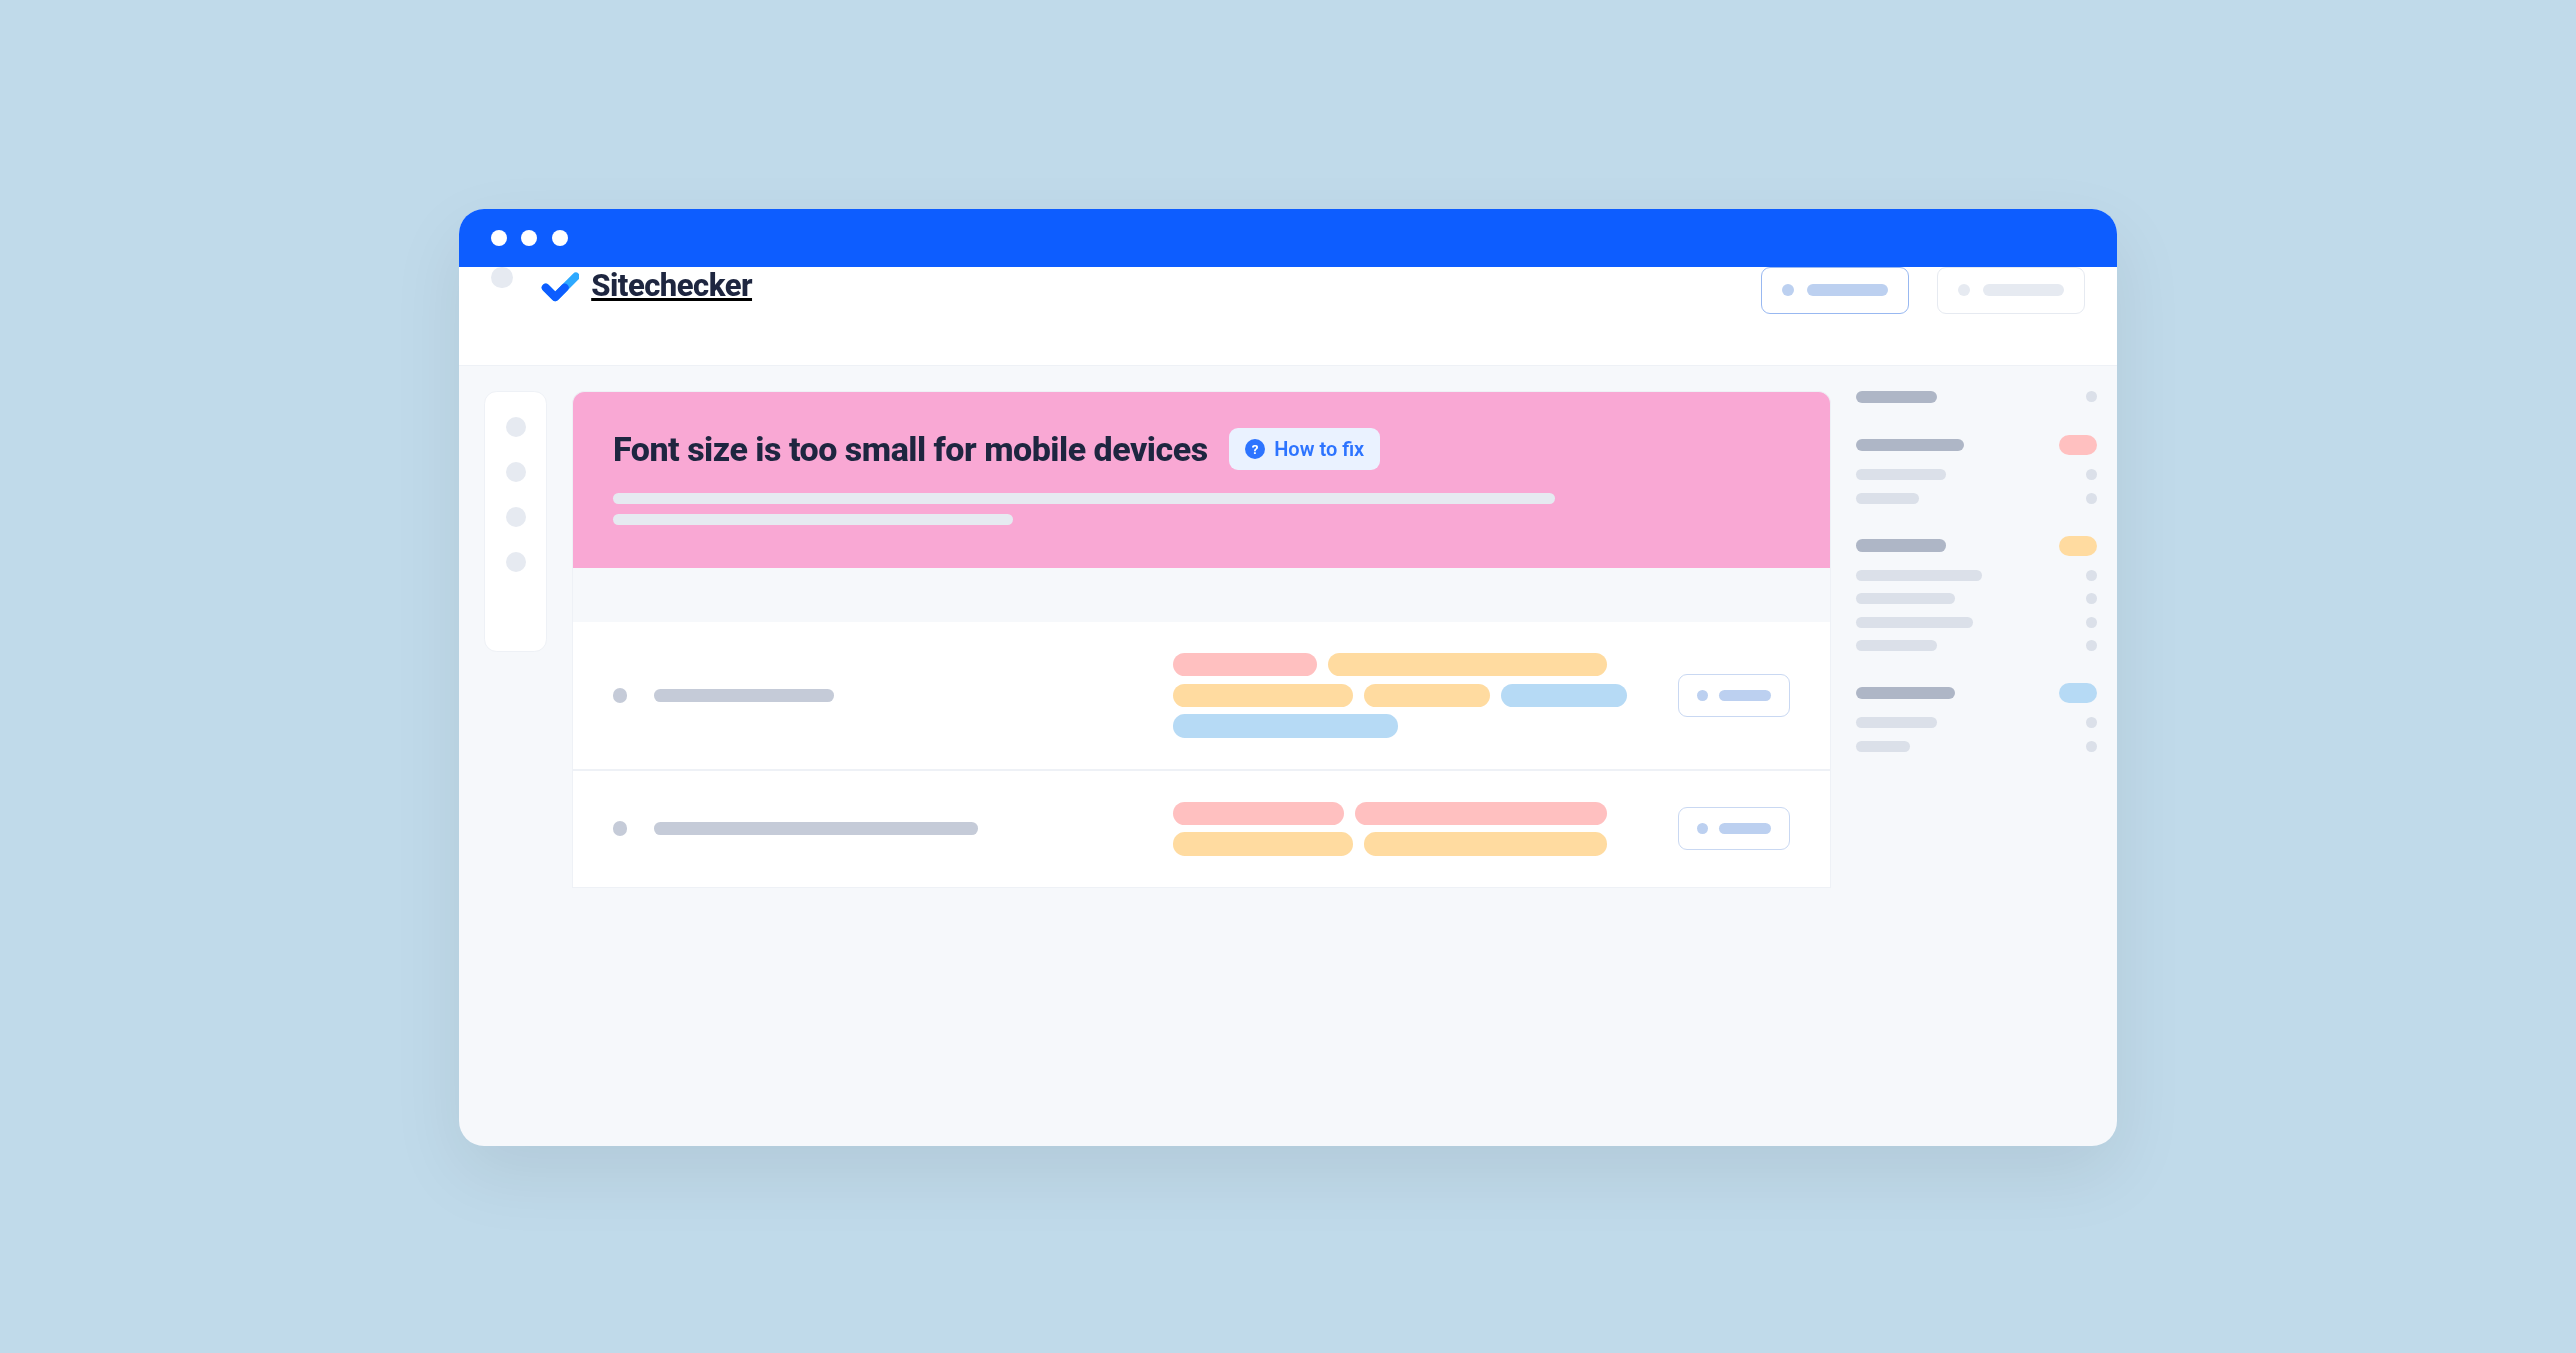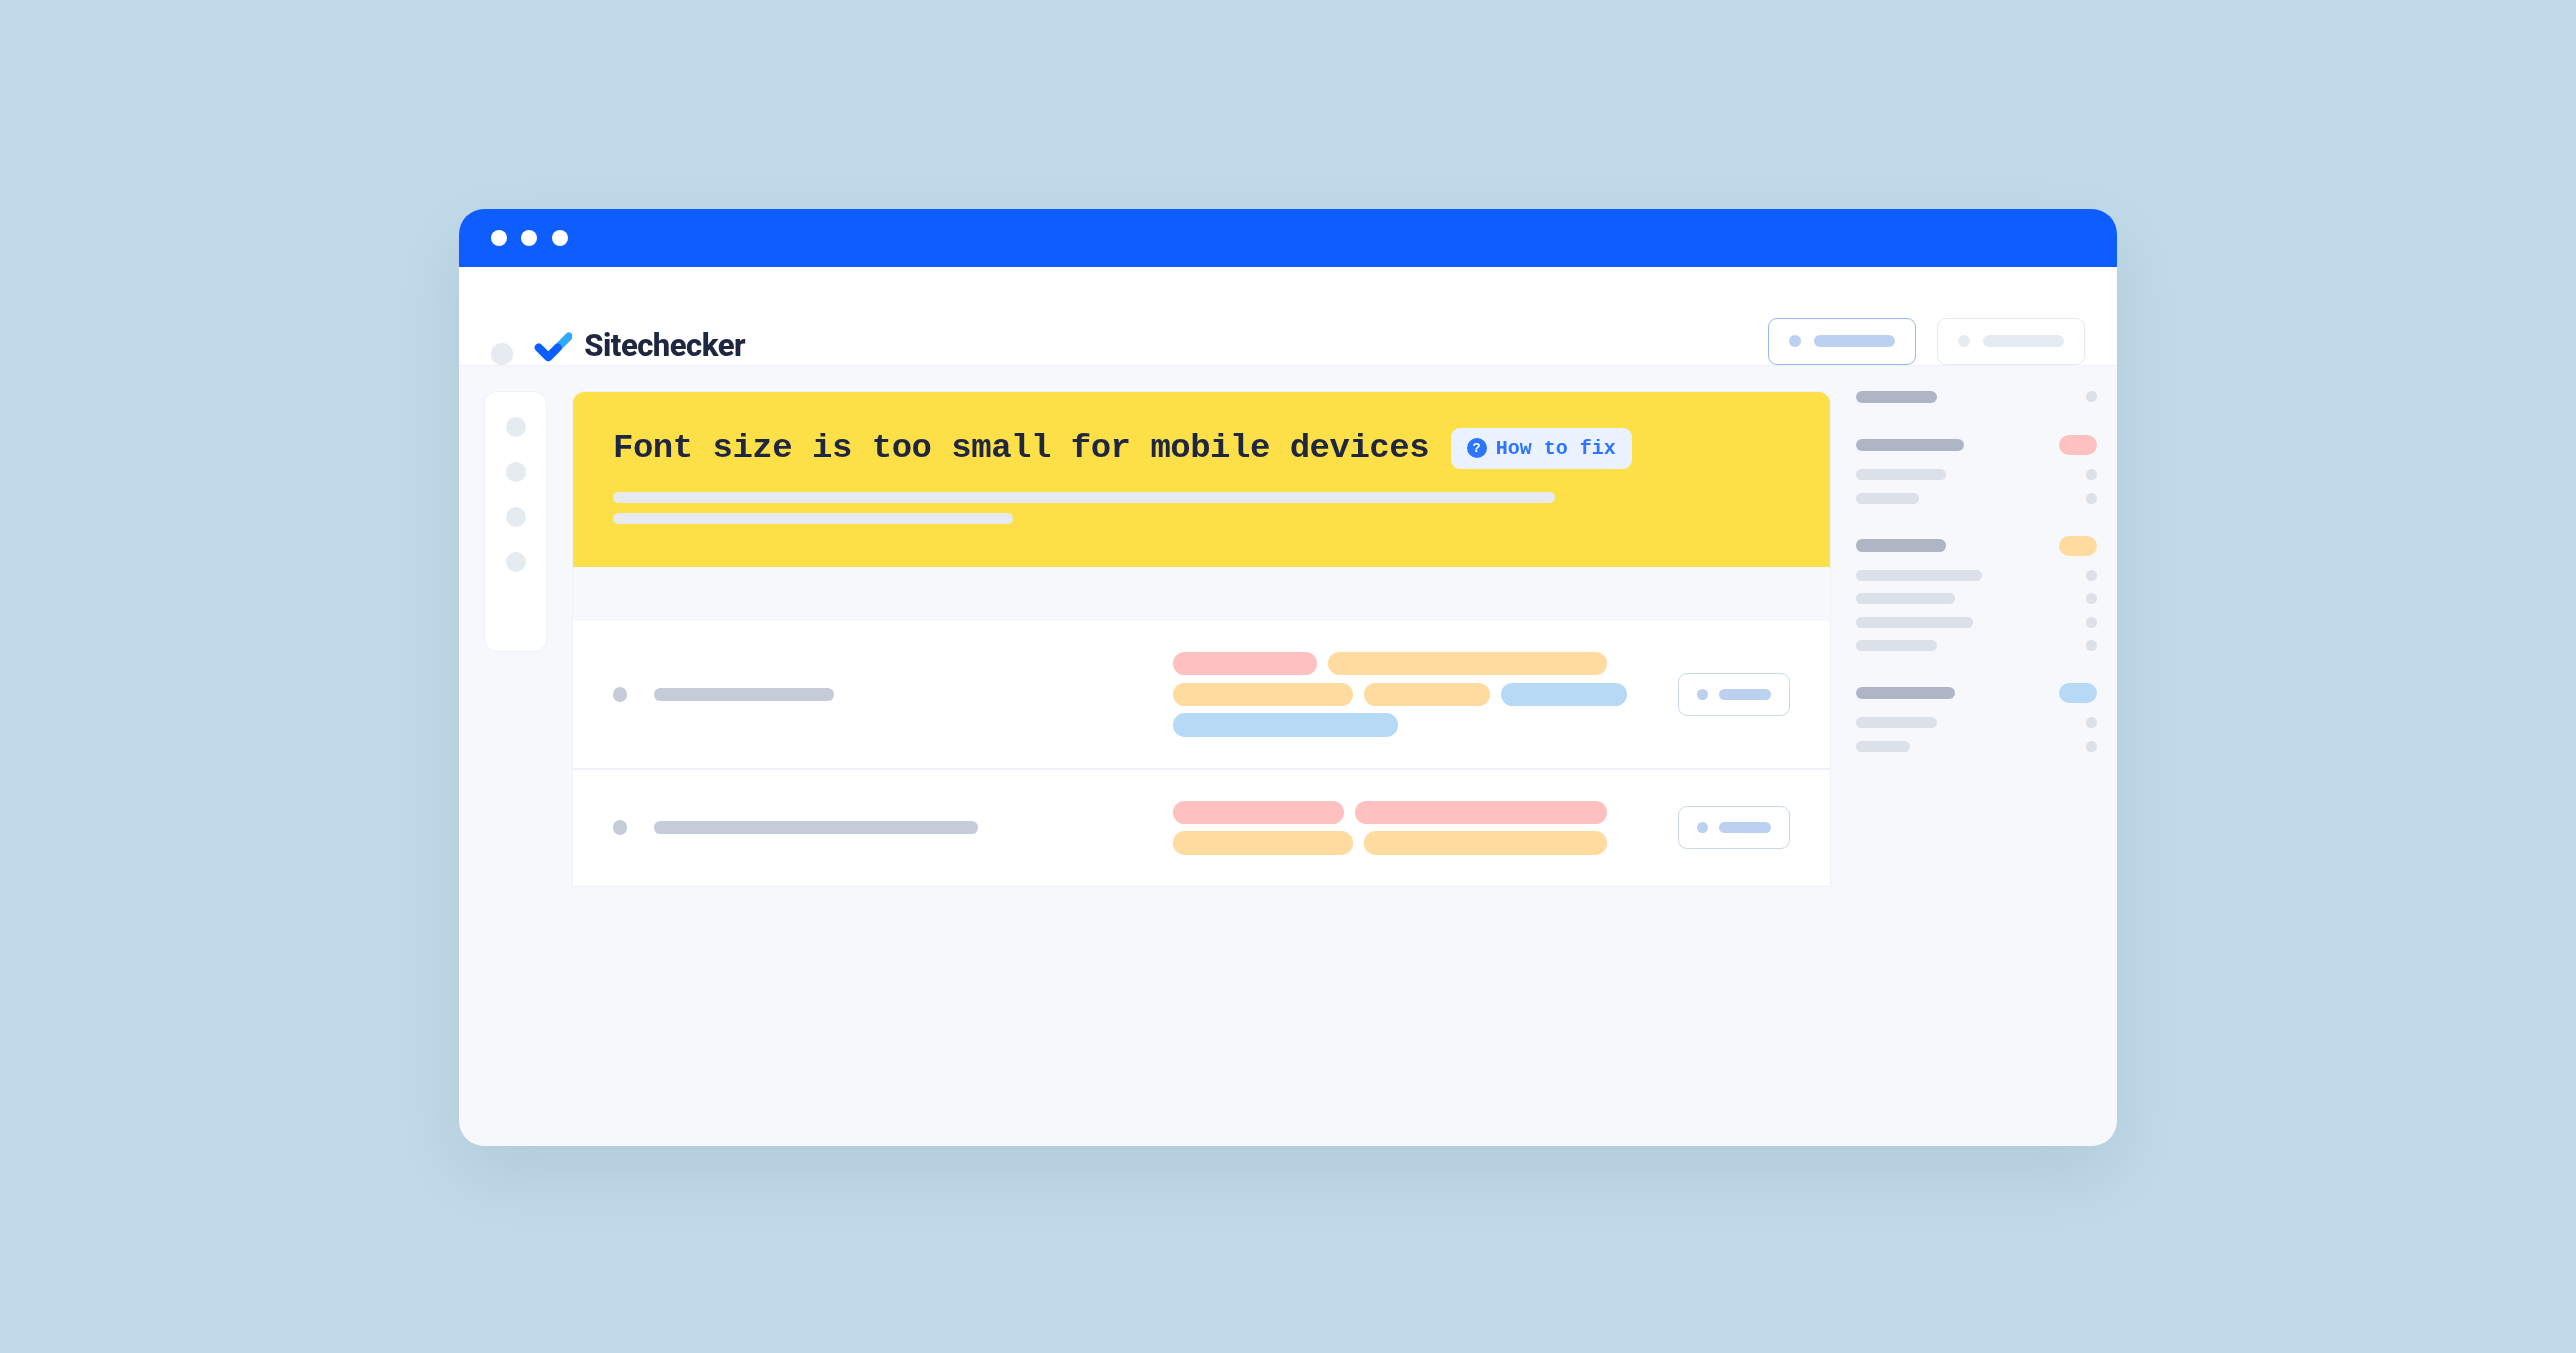--- a/index.html
+++ b/index.html
@@ -28,24 +28,25 @@
   display: flex;
   align-items: center;
   padding: 0 32px;
   gap: 14.4px;
 }
 .tdot { width: 16px; height: 16px; border-radius: 50%; background: #fff; }
 .topbar {
   height: 99px;
   background: #fff;
   display: flex;
-  align-items: flex-end;
+  align-items: flex-start;
   padding: 0 32px;
-  gap: 21px;
+  gap: 28px;
   border-bottom: 1.8px solid #eef1f6;
+  text-decoration: underline;
 }
 .burger { width: 21.6px; height: 21.6px; border-radius: 50%; background: #e6eaf1; }
 .logo-wrap { display: flex; align-items: center; gap: 12.6px; }
 .logo-icon { width: 38px; height: 38px; }
 .brand {
   font-size: 31px; font-weight: 800; color: #1e2640; letter-spacing: -0.5px;
 }
 .topbar-spacer { flex: 1; }
 .top-btn {
   height: 47px; border: 1.8px solid #c9d8f2; border-radius: 9px;
@@ -60,22 +61,22 @@
   width: 63px; background: #fff; margin: 25px 0 0 25px; border-radius: 12.6px;
   display: flex; flex-direction: column; align-items: center; padding: 25px 0; gap: 25px;
   border: 1.8px solid #eef1f6; height: 261px;
 }
 .side-dot { width: 20px; height: 20px; border-radius: 50%; background: #e6eaf1; }
 .main-col {
   flex: 1; margin: 25px 0 0 25px; display: flex; gap: 25px; overflow: hidden;
 }
 .content { flex: 1; display: flex; flex-direction: column; gap: 0; }
 .card {
-  background: #fde047; border-radius: 12.6px 12.6px 0 0; padding: 36px 40px 32px;
-  border: 1.8px solid #eef1f6; border-bottom: none; font-family: Liberation Mono, monospace;
+  background: #f9a8d4; border-radius: 12.6px 12.6px 0 0; padding: 36px 40px 32px;
+  border: 1.8px solid #eef1f6; border-bottom: none;
 }
 .card-header { display: flex; align-items: center; gap: 21.6px; margin-bottom: 23.4px; }
 .card-title { font-size: 34px; font-weight: 800; color: #1e2640; letter-spacing: -0.5px; }
 .howto {
   display: flex; align-items: center; gap: 9px; padding: 9px 16px;
   background: #eaf2ff; border-radius: 9px; color: #2d74ff; font-size: 20px; font-weight: 600;
 }
 .howto-icon {
   width: 20px; height: 20px; border-radius: 50%; background: #2d74ff; color: #fff;
   display: flex; align-items: center; justify-content: center; font-size: 13.5px; font-weight: 700;

